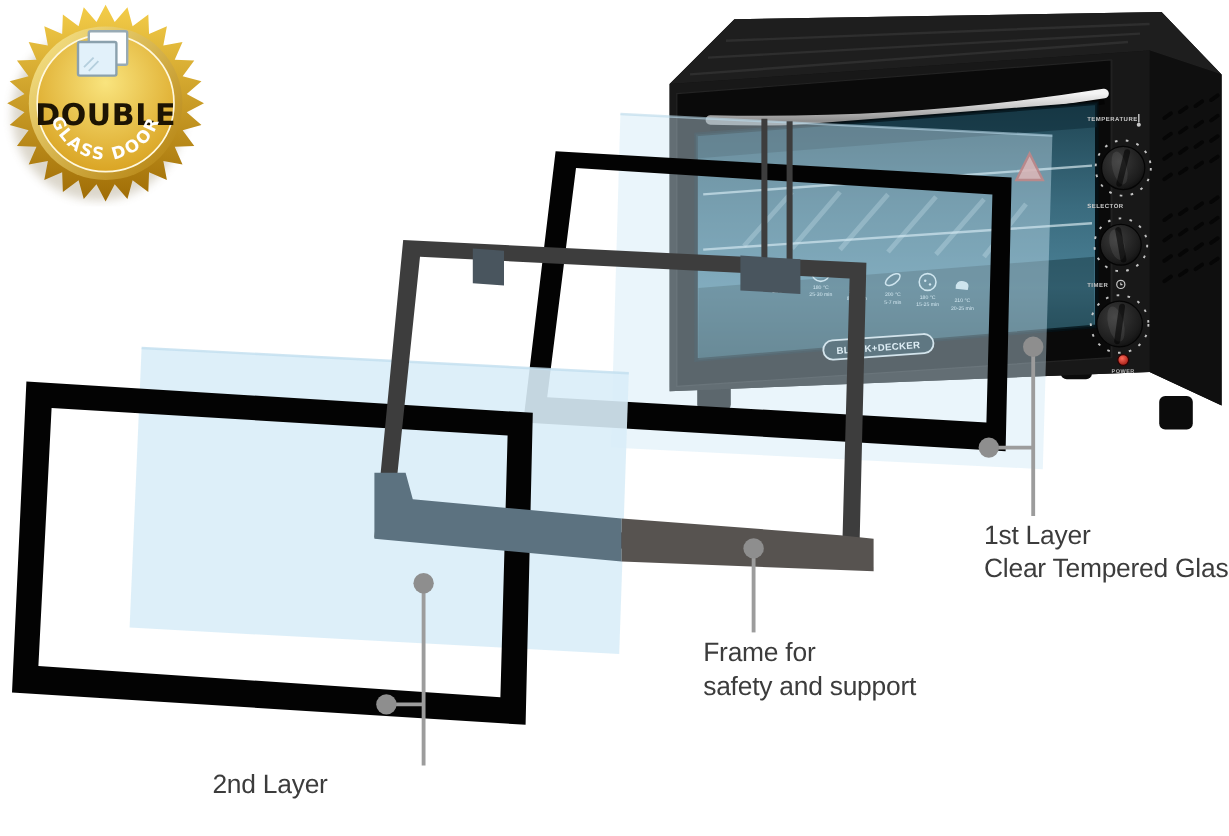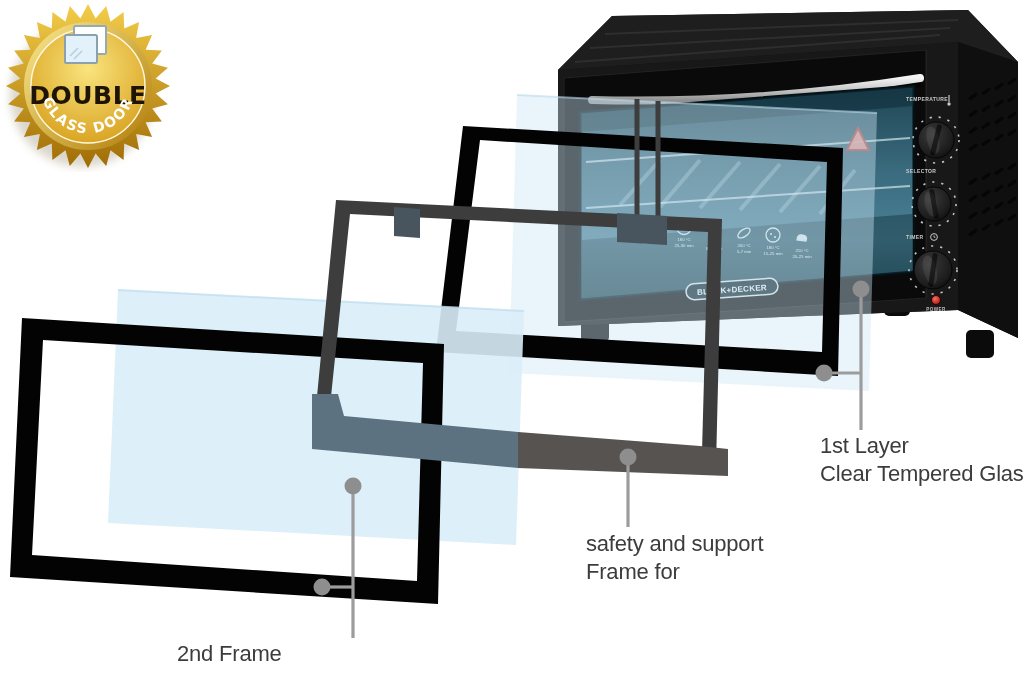--- a/index.html
+++ b/index.html
@@ -263,20 +263,20 @@
   <text class="big" font-size="14" fill="#ffffff" letter-spacing="1.8">
     <textPath href="#gdArc" startOffset="50%" text-anchor="middle">GLASS DOOR</textPath>
   </text>
 </svg>
 
 <div class="callout-label" style="left:820px;top:432px">
   <div>1st Layer</div>
   <div>Clear Tempered Glass</div>
 </div>
 <div class="callout-label" style="left:586px;top:530px">
+  <div>Frame for</div>
   <div>safety and support</div>
-  <div>Frame for</div>
 </div>
 <div class="callout-label" style="left:177px;top:640px">
-  <div>2nd Frame</div>
+  <div>2nd Layer</div>
 </div>
 
 </div>
 
 </body></html>

